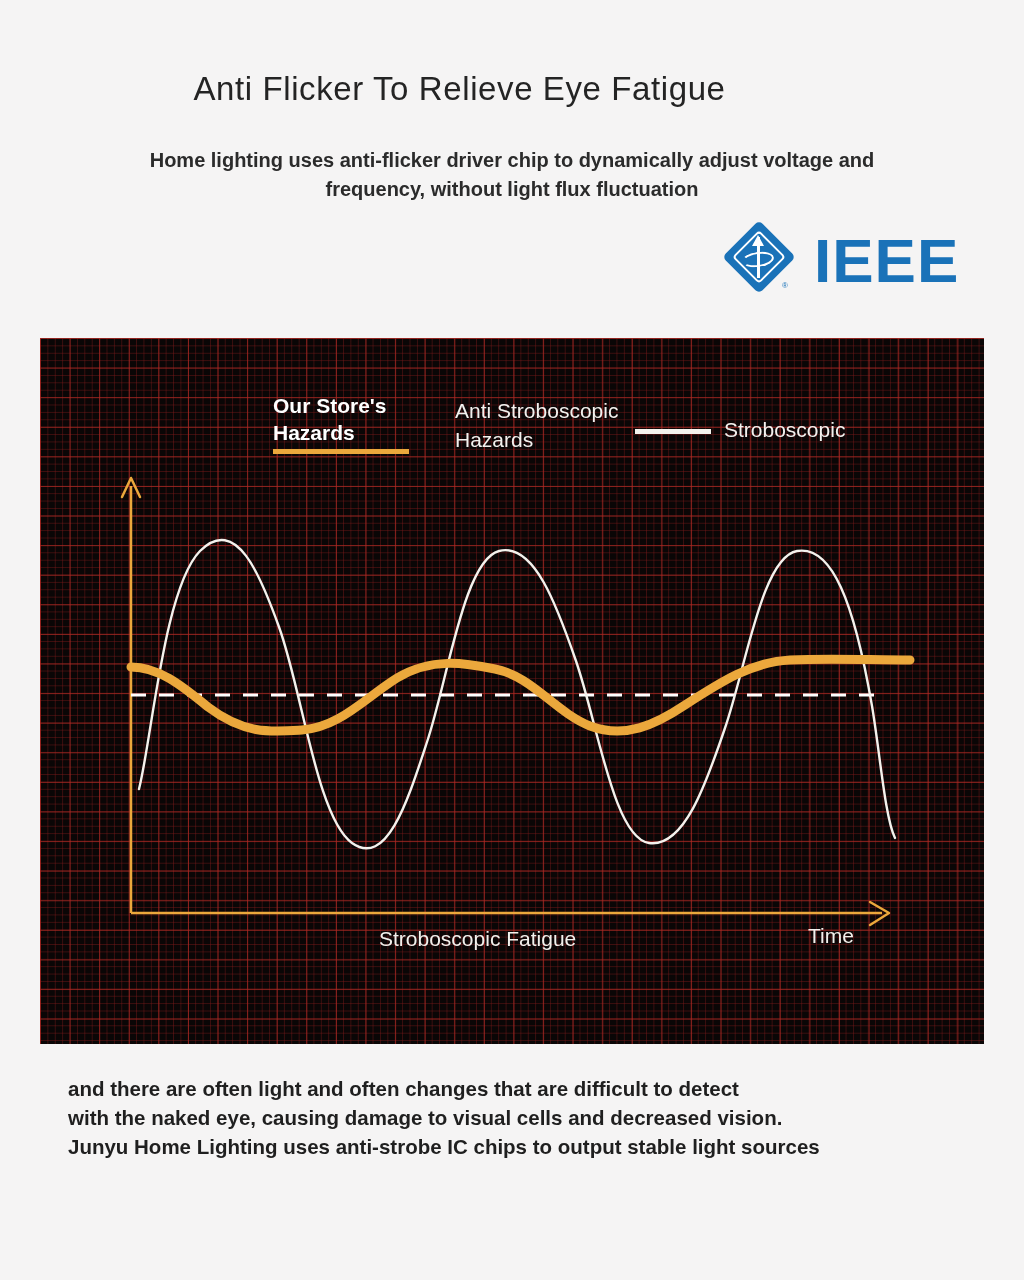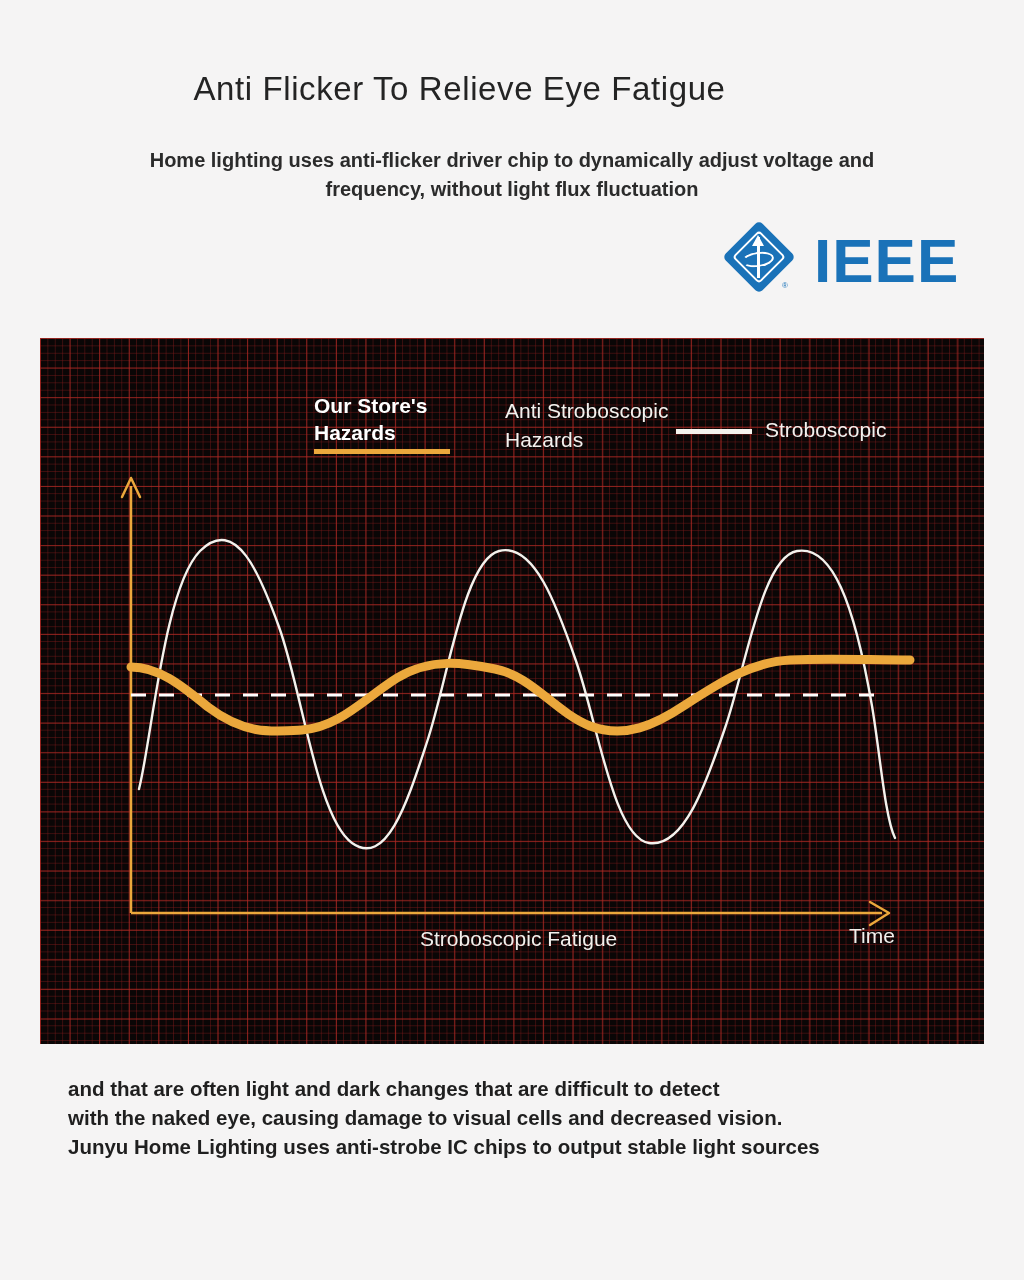--- a/index.html
+++ b/index.html
@@ -158,21 +158,20 @@
     left: 0;
     top: 0;
   }
 
   
   .legend {
     position: absolute;
     left: 0; top: 0;
     width: 944px; height: 706px;
     pointer-events: none;
-    margin-left: 41px;
   }
   .legend-primary {
     position: absolute;
     left: 233px;
     top: 54px;
     width: 150px;
     font-size: 21px;
     font-weight: 700;
     line-height: 27px;
     color: #ffffff;
@@ -187,21 +186,20 @@
   }
   .legend-secondary {
     position: absolute;
     left: 415px;
     top: 58px;
     width: 220px;
     font-size: 21px;
     line-height: 29px;
     font-weight: 400;
     color: #f3f1ee;
-    padding-left: 9px;
   }
   .legend-swatch {
     position: absolute;
     left: 595px;
     top: 91px;
     width: 76px;
     height: 5px;
     background: #f4f2ed;
   }
   .legend-third {
@@ -319,16 +317,16 @@
 
     <div class="legend-swatch"></div>
     <div class="legend-third">Stroboscopic</div>
 
     <div class="chart-caption">Stroboscopic Fatigue</div>
     <div class="chart-xlabel">Time</div>
   </div>
 </div>
 
 <div class="footnote">
-  <span class="footnote-line">and that are often light and dark changes that are difficult to detect</span>
+  <span class="footnote-line">and there are often light and often changes that are difficult to detect</span>
   <span class="footnote-line">with the naked eye, causing damage to visual cells and decreased vision.</span>
   <span class="footnote-line">Junyu Home Lighting uses anti-strobe IC chips to output stable light sources</span>
 </div>
 
 </body></html>

